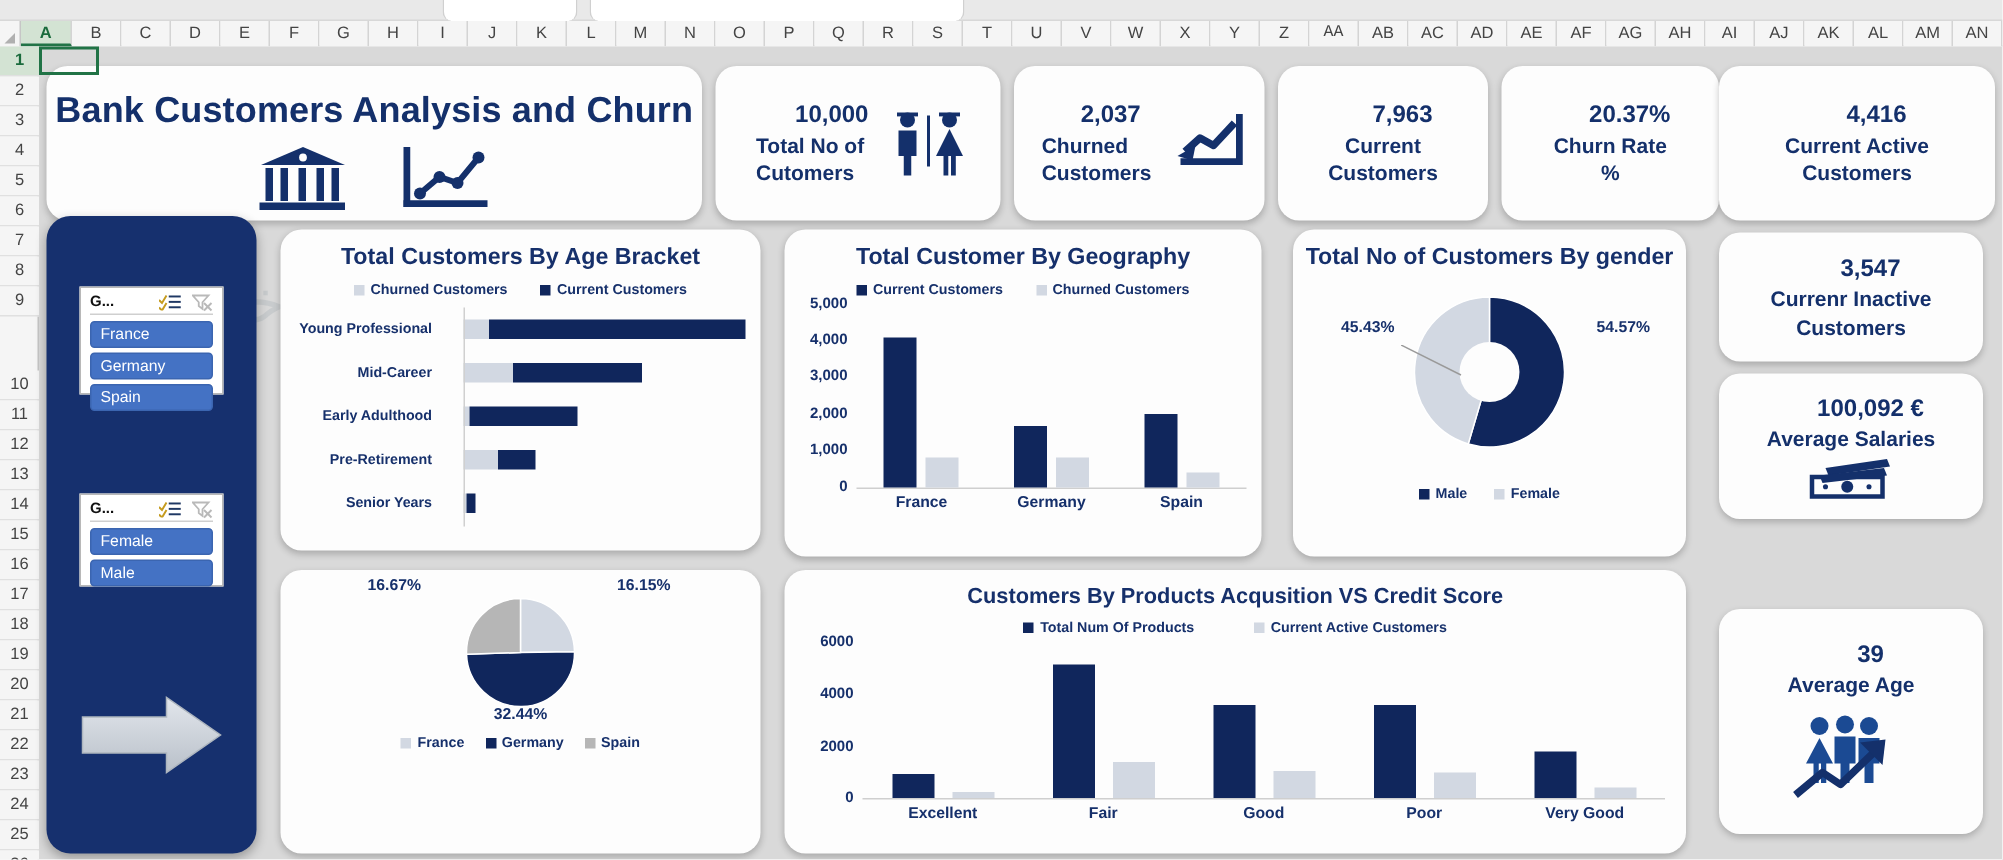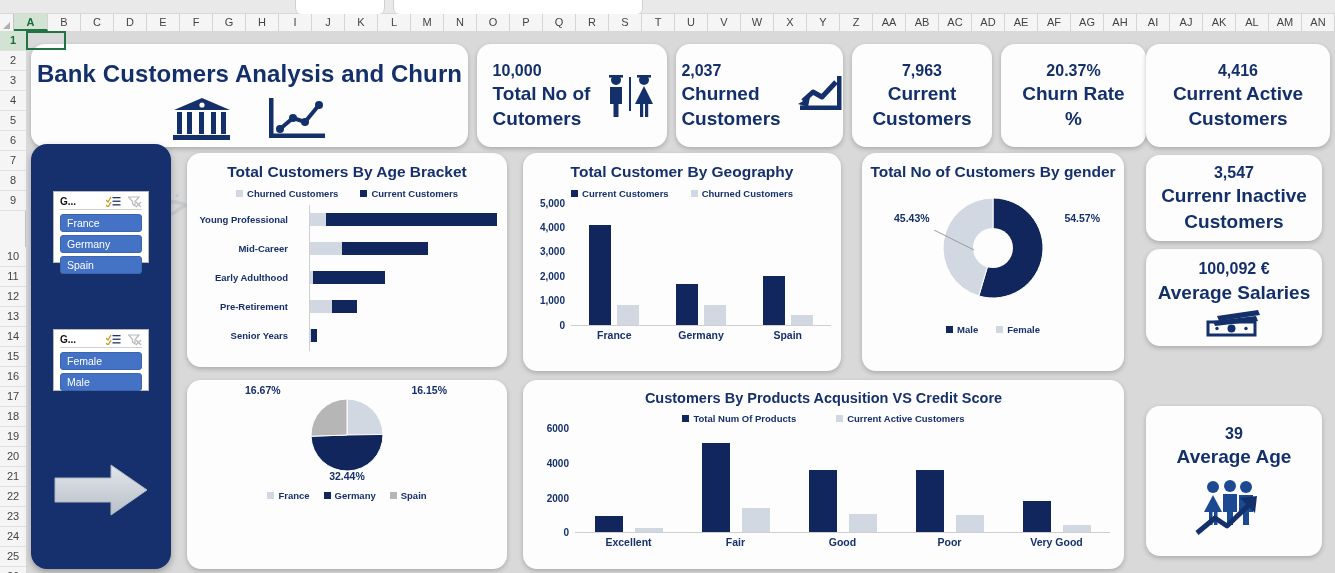--- a/index.html
+++ b/index.html
@@ -78,22 +78,22 @@
     font-size: 24px; font-weight: bold; color: #14306b; letter-spacing: .1px;
   }
   .title-icons {
     position: absolute; left: 0; right: 0; top: 52px;
     display: flex; justify-content: center; gap: 34px; align-items: flex-end;
   }
 
   
   .kpi { display: flex; align-items: center; justify-content: center; }
   .kpi-inner { text-align: center; padding: 0 6px; }
-  .kpi-val { font-size: 16px; font-weight: bold; color: #14306b; line-height: 1.32; }
-  .kpi-lbl { font-size: 19px; font-weight: bold; color: #14306b; line-height: 1.32; }
+  .kpi-val { font-size: 16px; font-weight: bold; color: #14306b; line-height: 1.32; margin-left: 26px; }
+  .kpi-lbl { font-size: 14px; font-weight: bold; color: #14306b; line-height: 1.32; }
   .kpi-left { text-align: left; }
   .kpi-row { display: flex; align-items: center; justify-content: center; gap: 7px; }
 
   #kpi-total   { left: 451px; top: 13px; width: 190px; height: 103px; }
   #kpi-churned { left: 650px; top: 13px; width: 167px; height: 103px; }
   #kpi-current { left: 826px; top: 13px; width: 140px; height: 103px; }
   #kpi-rate    { left: 975px; top: 13px; width: 145px; height: 103px; }
   #kpi-active  { left: 1120px; top: 13px; width: 184px; height: 103px; }
   #kpi-inactive{ left: 1120px; top: 124px; width: 176px; height: 86px; }
   #kpi-salary  { left: 1120px; top: 218px; width: 176px; height: 97px; }
@@ -221,21 +221,21 @@
         <div class="col-cell" style="width: 33px;">Q</div>
         <div class="col-cell" style="width: 33px;">R</div>
         <div class="col-cell" style="width: 33px;">S</div>
         <div class="col-cell" style="width: 33px;">T</div>
         <div class="col-cell" style="width: 33px;">U</div>
         <div class="col-cell" style="width: 33px;">V</div>
         <div class="col-cell" style="width: 33px;">W</div>
         <div class="col-cell" style="width: 33px;">X</div>
         <div class="col-cell" style="width: 33px;">Y</div>
         <div class="col-cell" style="width: 33px;">Z</div>
-        <div class="col-cell" style="width: 33px;">AA</div>
+        <div class="col-cell" style="width: 33px; font-family: Liberation Mono, monospace;">AA</div>
         <div class="col-cell" style="width: 33px;">AB</div>
         <div class="col-cell" style="width: 33px;">AC</div>
         <div class="col-cell" style="width: 33px;">AD</div>
         <div class="col-cell" style="width: 33px;">AE</div>
         <div class="col-cell" style="width: 33px;">AF</div>
         <div class="col-cell" style="width: 33px;">AG</div>
         <div class="col-cell" style="width: 33px;">AH</div>
         <div class="col-cell" style="width: 33px;">AI</div>
         <div class="col-cell" style="width: 33px;">AJ</div>
         <div class="col-cell" style="width: 33px;">AK</div>

